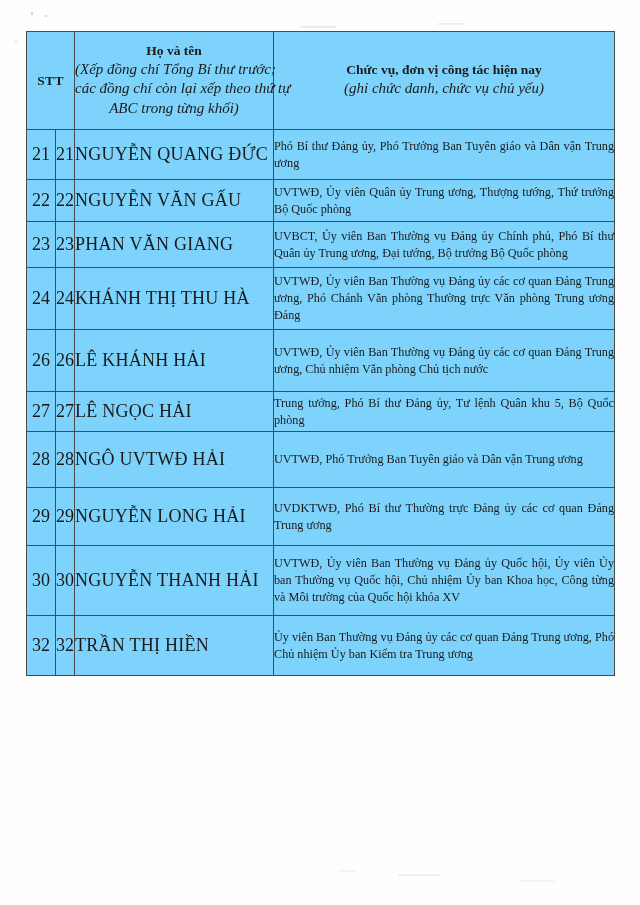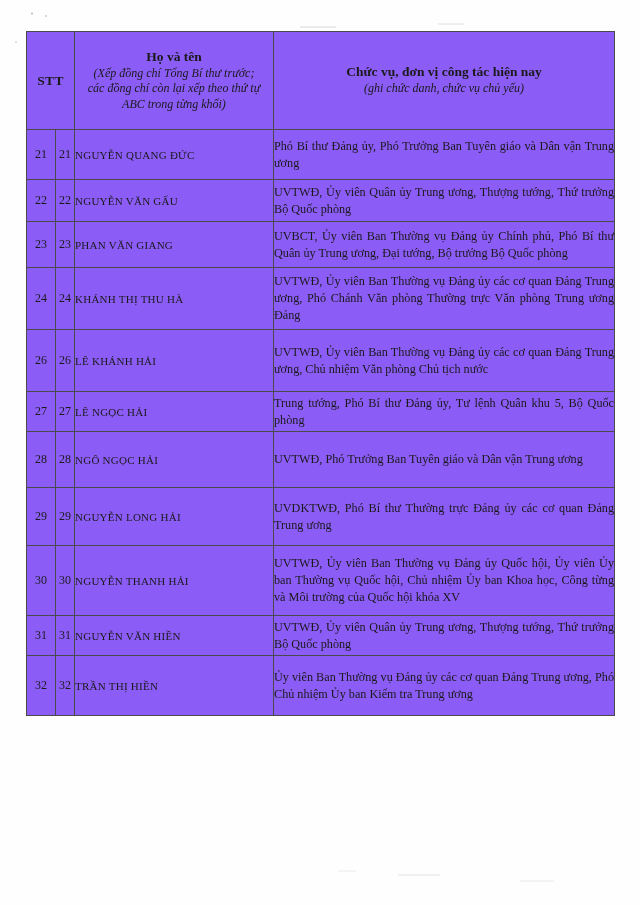--- a/index.html
+++ b/index.html
@@ -45,21 +45,21 @@
     top: 31px;
     width: 588px;
     border-collapse: collapse;
     table-layout: fixed;
   }
 
   table.roster td, table.roster th {
     border: 1px solid #4a4a4a;
     vertical-align: middle;
     padding: 0;
-    background: #8b5cf6;
+    background: #7dd3fc;
     font-family: Liberation Serif, serif;
   }
 
   
   col.c-stt-a { width: 29px; }
   col.c-stt-b { width: 19px; }
   col.c-name  { width: 199px; }
   col.c-role  { width: 341px; }
 
   
@@ -76,35 +76,35 @@
   .hdr-title {
     font-size: 13.5px;
     line-height: 1.18;
     display: block;
     margin-bottom: 1px;
   }
   .hdr-sub {
     display: block;
     font-weight: normal;
     font-style: italic;
-    font-size: 12px;
+    font-size: 15px;
     line-height: 1.3;
   }
   .hdr-sub .ln { display: block; white-space: nowrap; }
 
   
   tbody td {
     padding: 3px 5px;
   }
   td.num {
     text-align: center;
-    font-size: 12px;
+    font-size: 18px;
   }
   td.name {
-    font-size: 11px;
+    font-size: 18px;
     letter-spacing: .25px;
     padding-left: 6px;
     white-space: nowrap;
   }
   td.role {
     font-size: 12.2px;
     line-height: 1.38;
     text-align: justify;
     text-align-last: left;
     padding: 4px 4px 4px 6px;
@@ -189,41 +189,35 @@
         </tr>
         <tr style="height: 40px;">
           <td class="num">27</td>
           <td class="num">27</td>
           <td class="name">LÊ NGỌC HẢI</td>
           <td class="role">Trung tướng, Phó Bí thư Đảng ủy, Tư lệnh Quân khu 5, Bộ Quốc phòng</td>
         </tr>
         <tr style="height: 56px;">
           <td class="num">28</td>
           <td class="num">28</td>
-          <td class="name">NGÔ NGỌC HẢI</td>
+          <td class="name">NGÔ UVTWĐ HẢI</td>
           <td class="role">UVTWĐ, Phó Trưởng Ban Tuyên giáo và Dân vận Trung ương</td>
         </tr>
         <tr style="height: 58px;">
           <td class="num">29</td>
           <td class="num">29</td>
           <td class="name">NGUYỄN LONG HẢI</td>
           <td class="role">UVDKTWĐ, Phó Bí thư Thường trực Đảng ủy các cơ quan Đảng Trung ương</td>
         </tr>
         <tr style="height: 70px;">
           <td class="num">30</td>
           <td class="num">30</td>
           <td class="name">NGUYỄN THANH HẢI</td>
           <td class="role">UVTWĐ, Ủy viên Ban Thường vụ Đảng ủy Quốc hội, Ủy viên Ủy ban Thường vụ Quốc hội, Chủ nhiệm Ủy ban Khoa học, Công từng và Môi trường của Quốc hội khóa XV</td>
         </tr>
-        <tr style="height: 40px;">
-          <td class="num">31</td>
-          <td class="num">31</td>
-          <td class="name">NGUYỄN VĂN HIỀN</td>
-          <td class="role">UVTWĐ, Ủy viên Quân ủy Trung ương, Thượng tướng, Thứ trưởng Bộ Quốc phòng</td>
-        </tr>
         <tr style="height: 60px;">
           <td class="num">32</td>
           <td class="num">32</td>
           <td class="name">TRẦN THỊ HIỀN</td>
           <td class="role">Ủy viên Ban Thường vụ Đảng ủy các cơ quan Đảng Trung ương, Phó Chủ nhiệm Ủy ban Kiểm tra Trung ương</td>
         </tr>
       </tbody>
   </table>
 
 </div>

